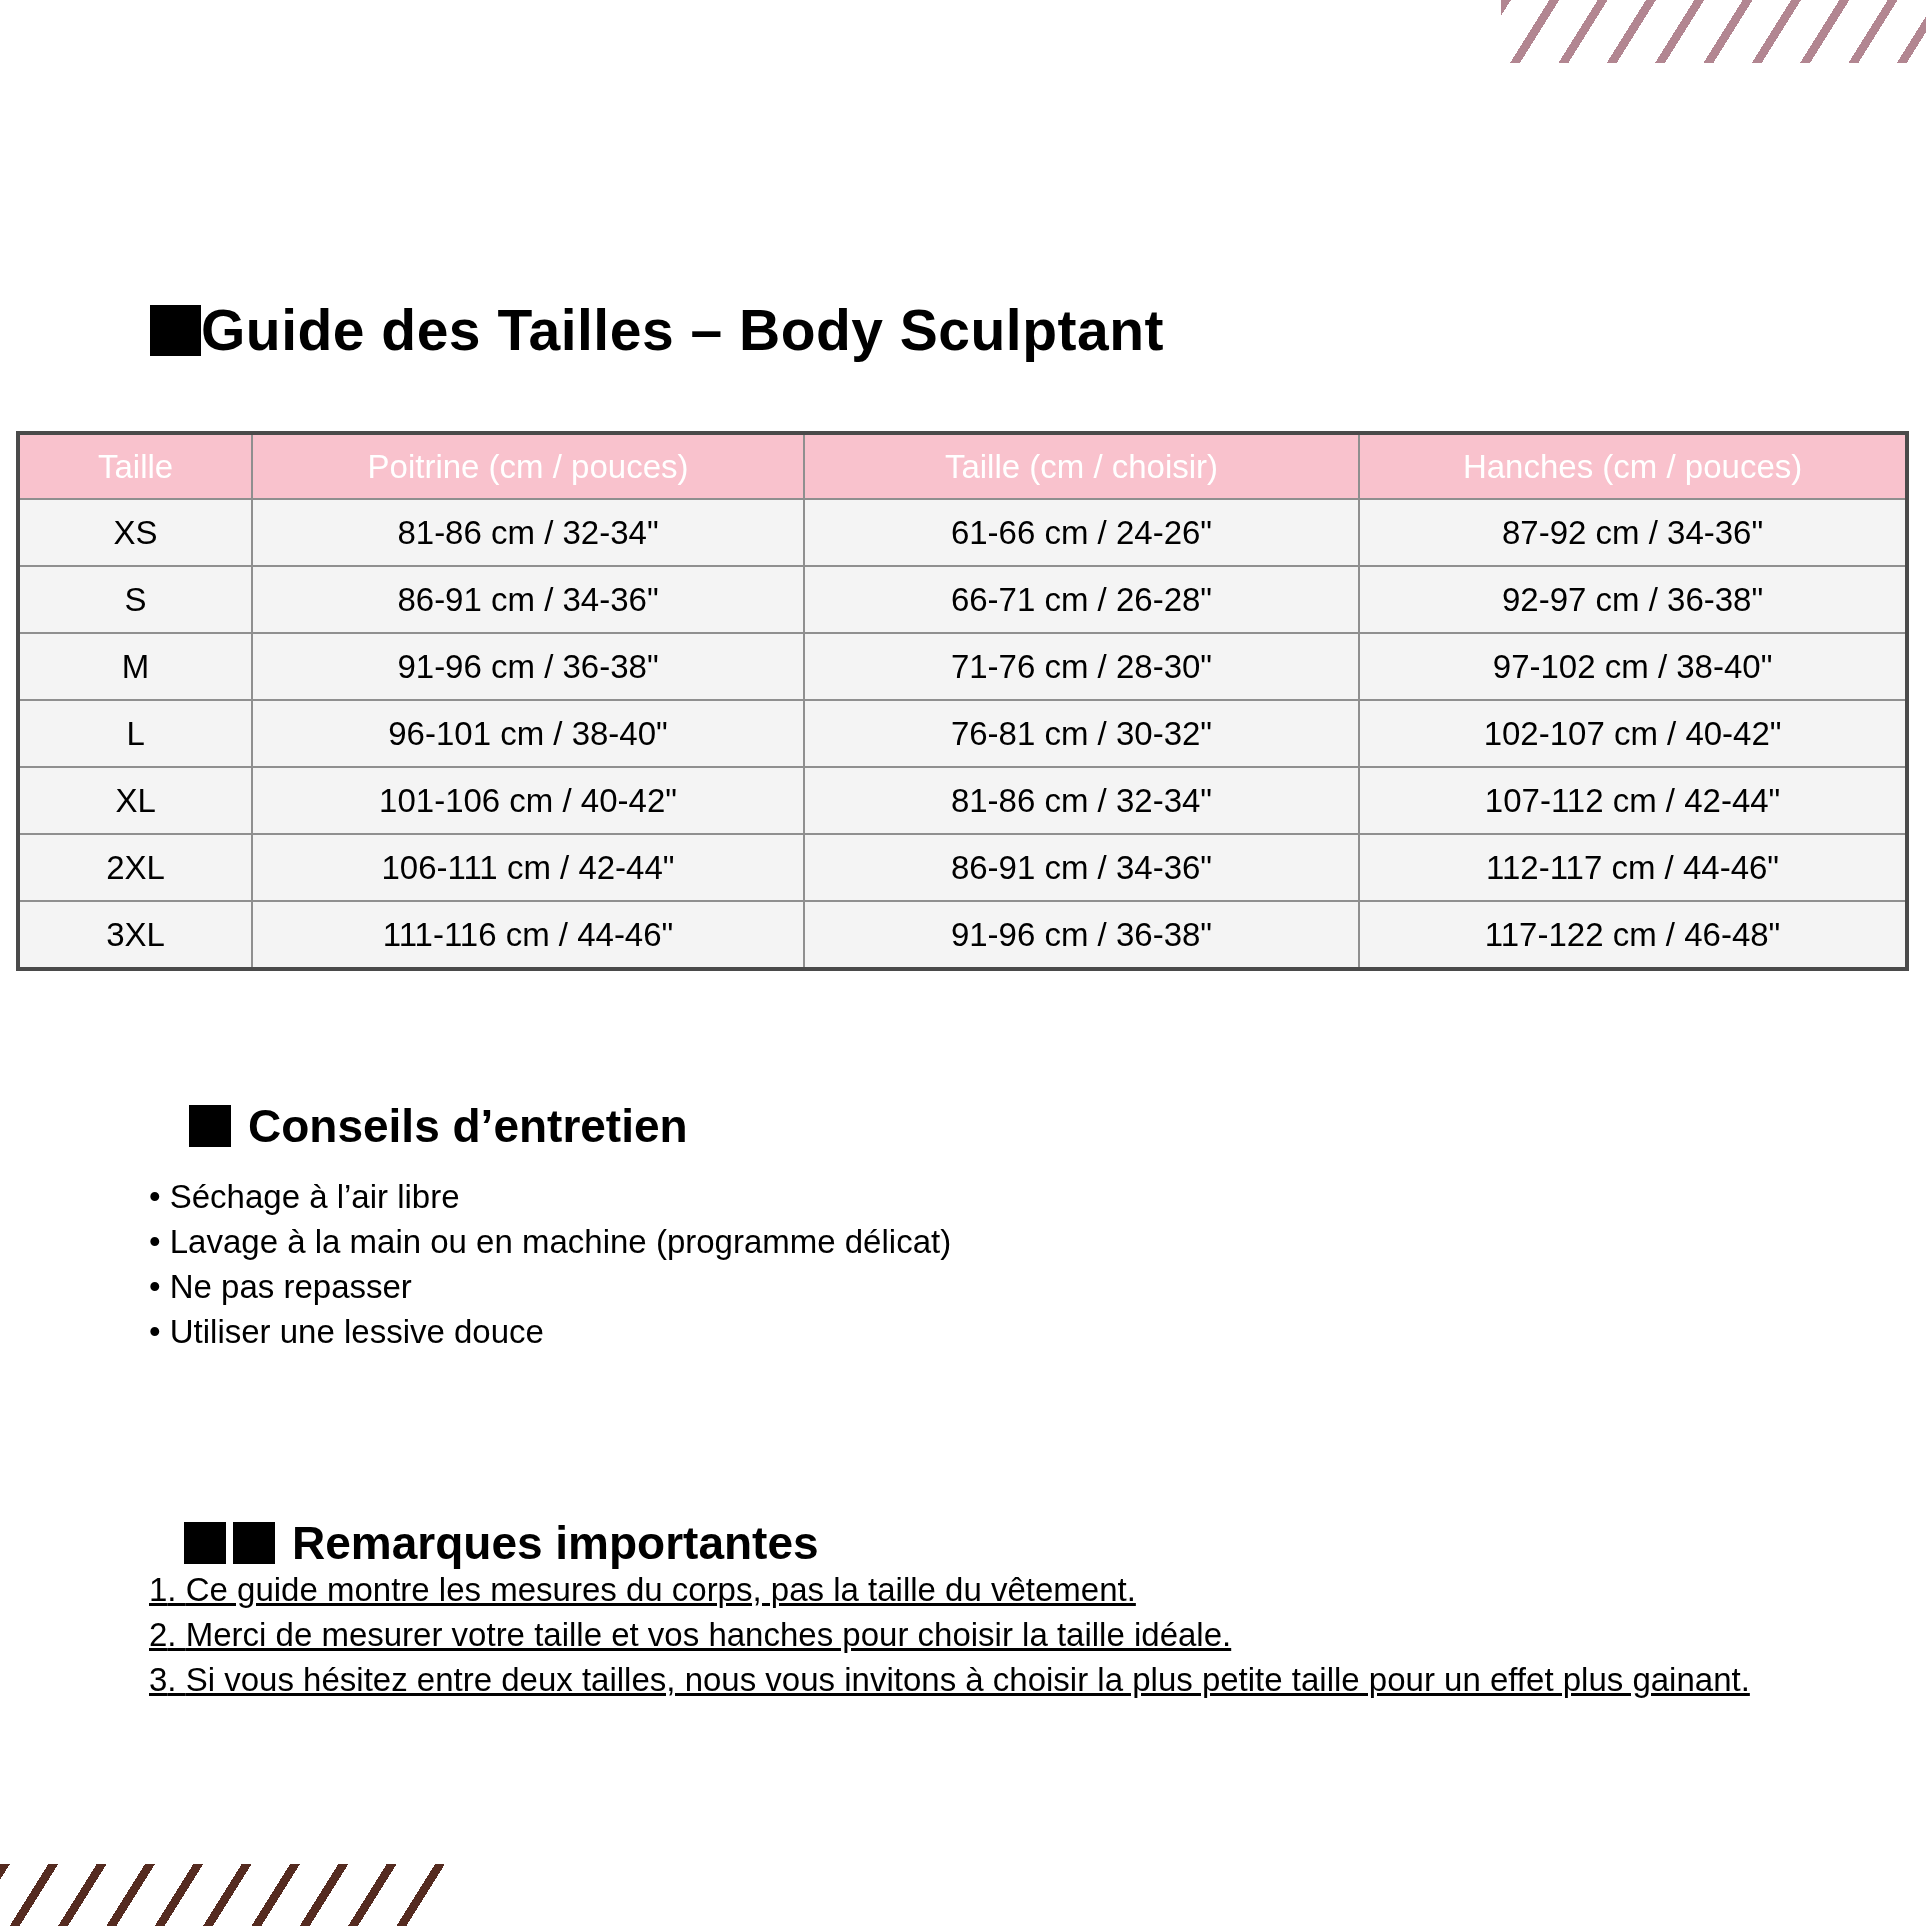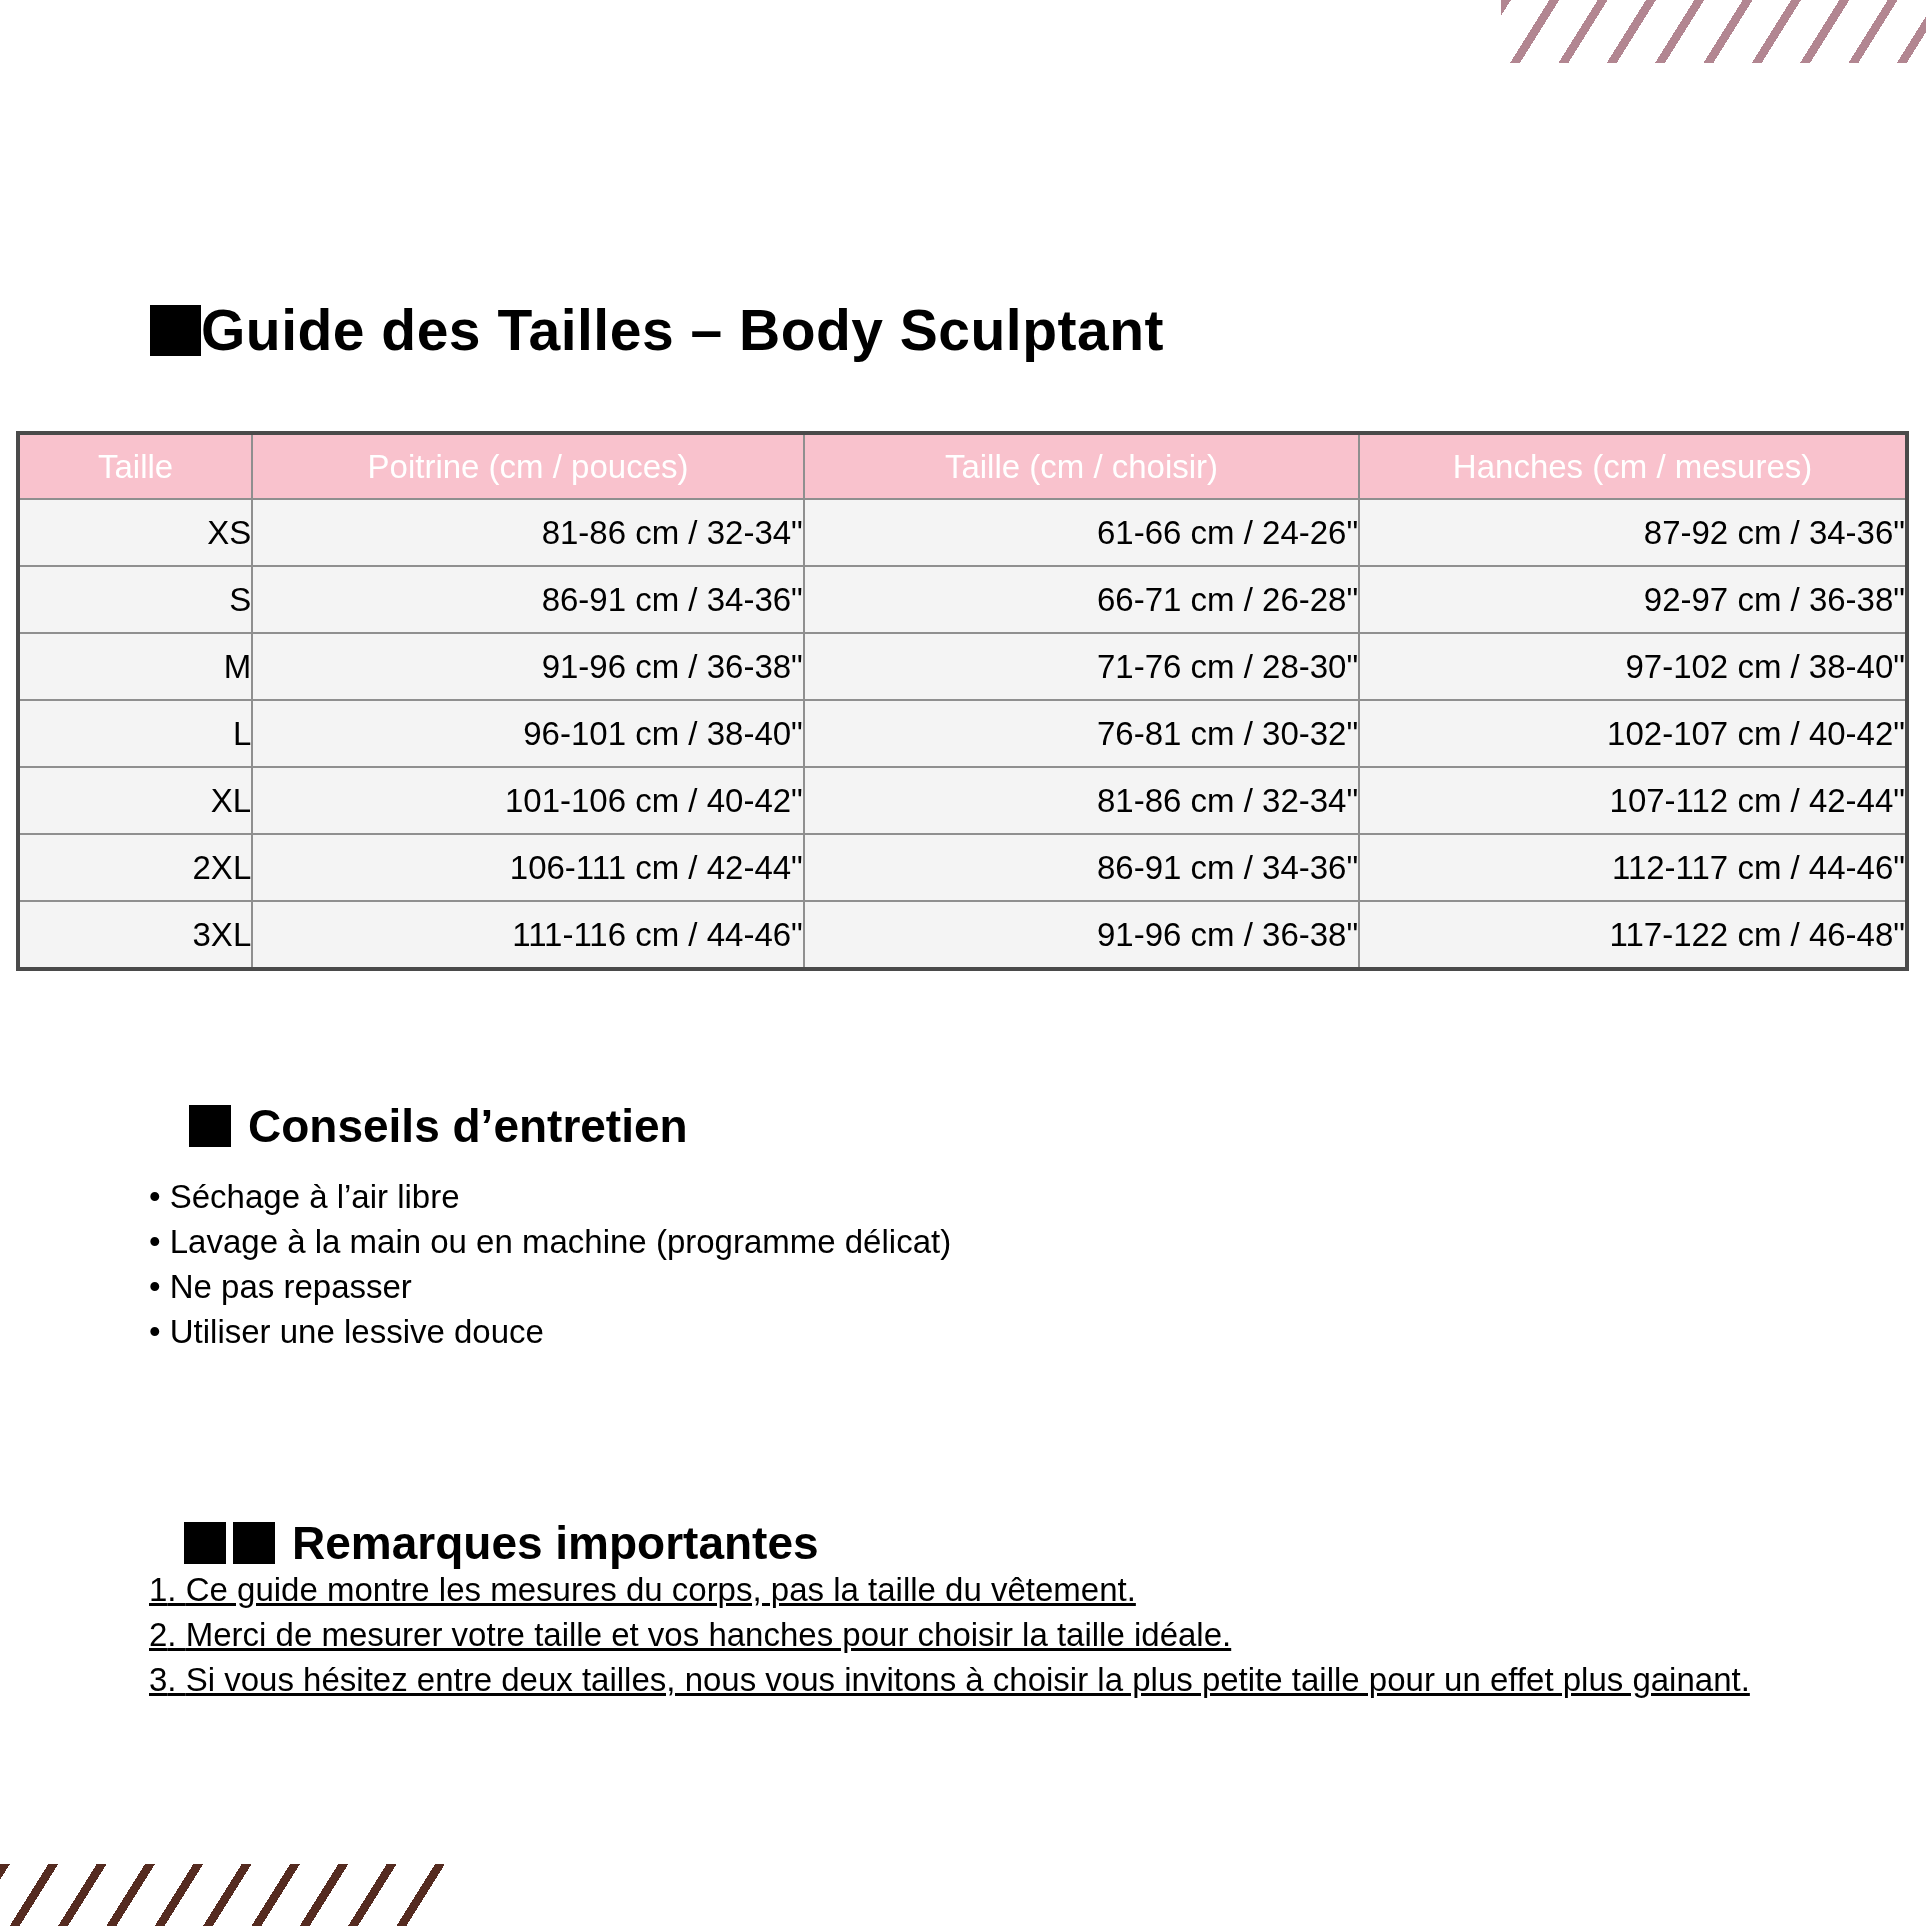--- a/index.html
+++ b/index.html
@@ -41,21 +41,21 @@
     text-align:center;
     vertical-align:middle;
     padding:0;
   }
   .size-table th {
     background:var(--pink);
     color:var(--pink-text);
     font-weight:normal;
     height:63px;
   }
-  .size-table td { height:65px;text-align:right; }
+  .size-table td { height:65px; }
 
   
   .section-heading {
     position:absolute;
     display:flex; align-items:center;
     font-size:46px; font-weight:bold;
     white-space:nowrap;
     padding-left:37px;
   }
   .heading-care { left:152px; top:1099px; }
@@ -98,21 +98,21 @@
     <col style="width:12.4%">
     <col style="width:29.2%">
     <col style="width:29.4%">
     <col style="width:29.0%">
   </colgroup>
   <thead>
     <tr>
       <th>Taille</th>
       <th>Poitrine (cm / pouces)</th>
       <th>Taille (cm / choisir)</th>
-      <th>Hanches (cm / mesures)</th>
+      <th>Hanches (cm / pouces)</th>
     </tr>
   </thead>
   <tbody id="size-rows">
       <tr>
         <td>XS</td>
         <td>81-86 cm / 32-34"</td>
         <td>61-66 cm / 24-26"</td>
         <td>87-92 cm / 34-36"</td>
       </tr>
       <tr>

